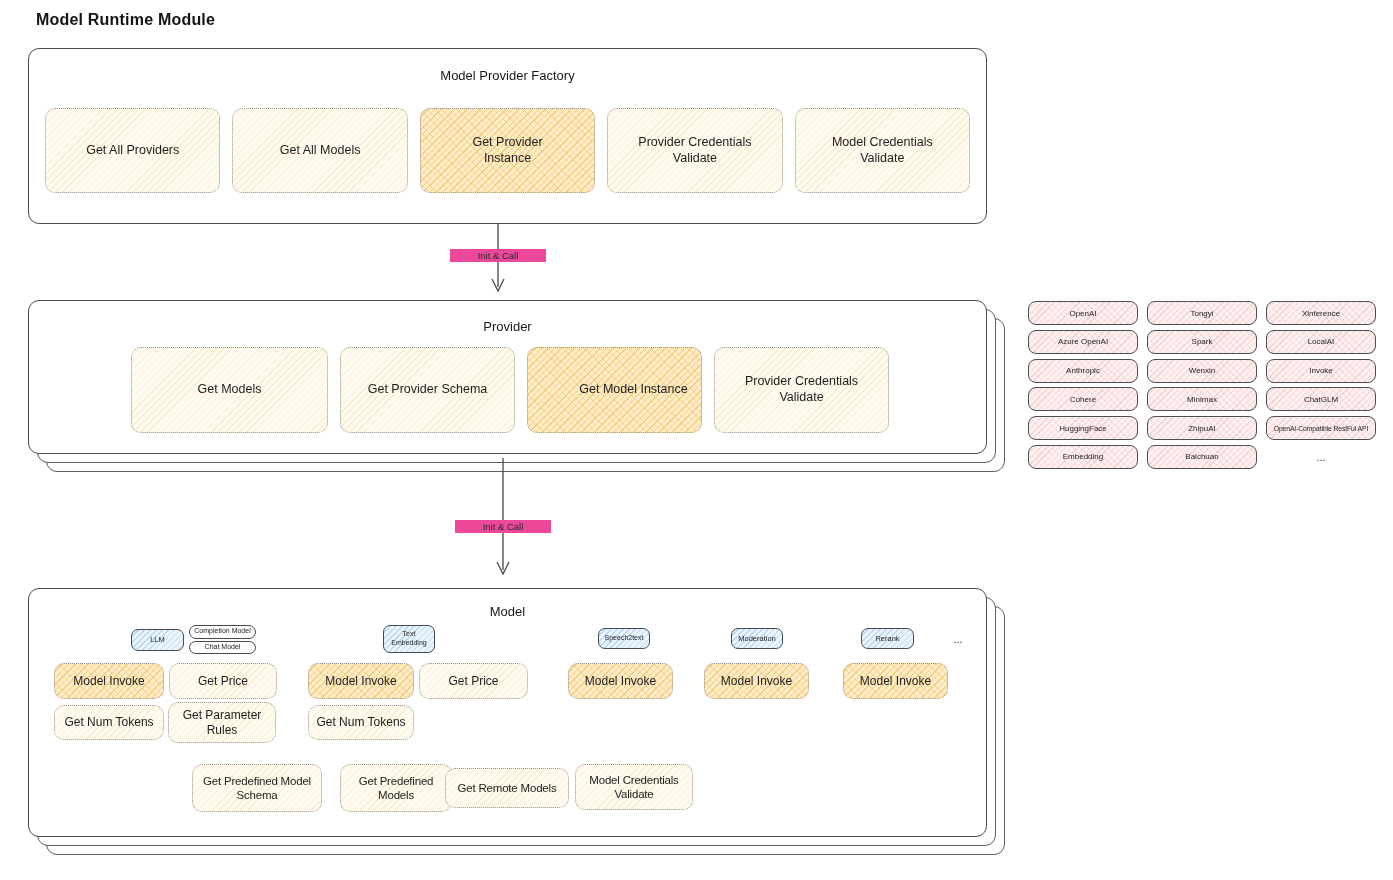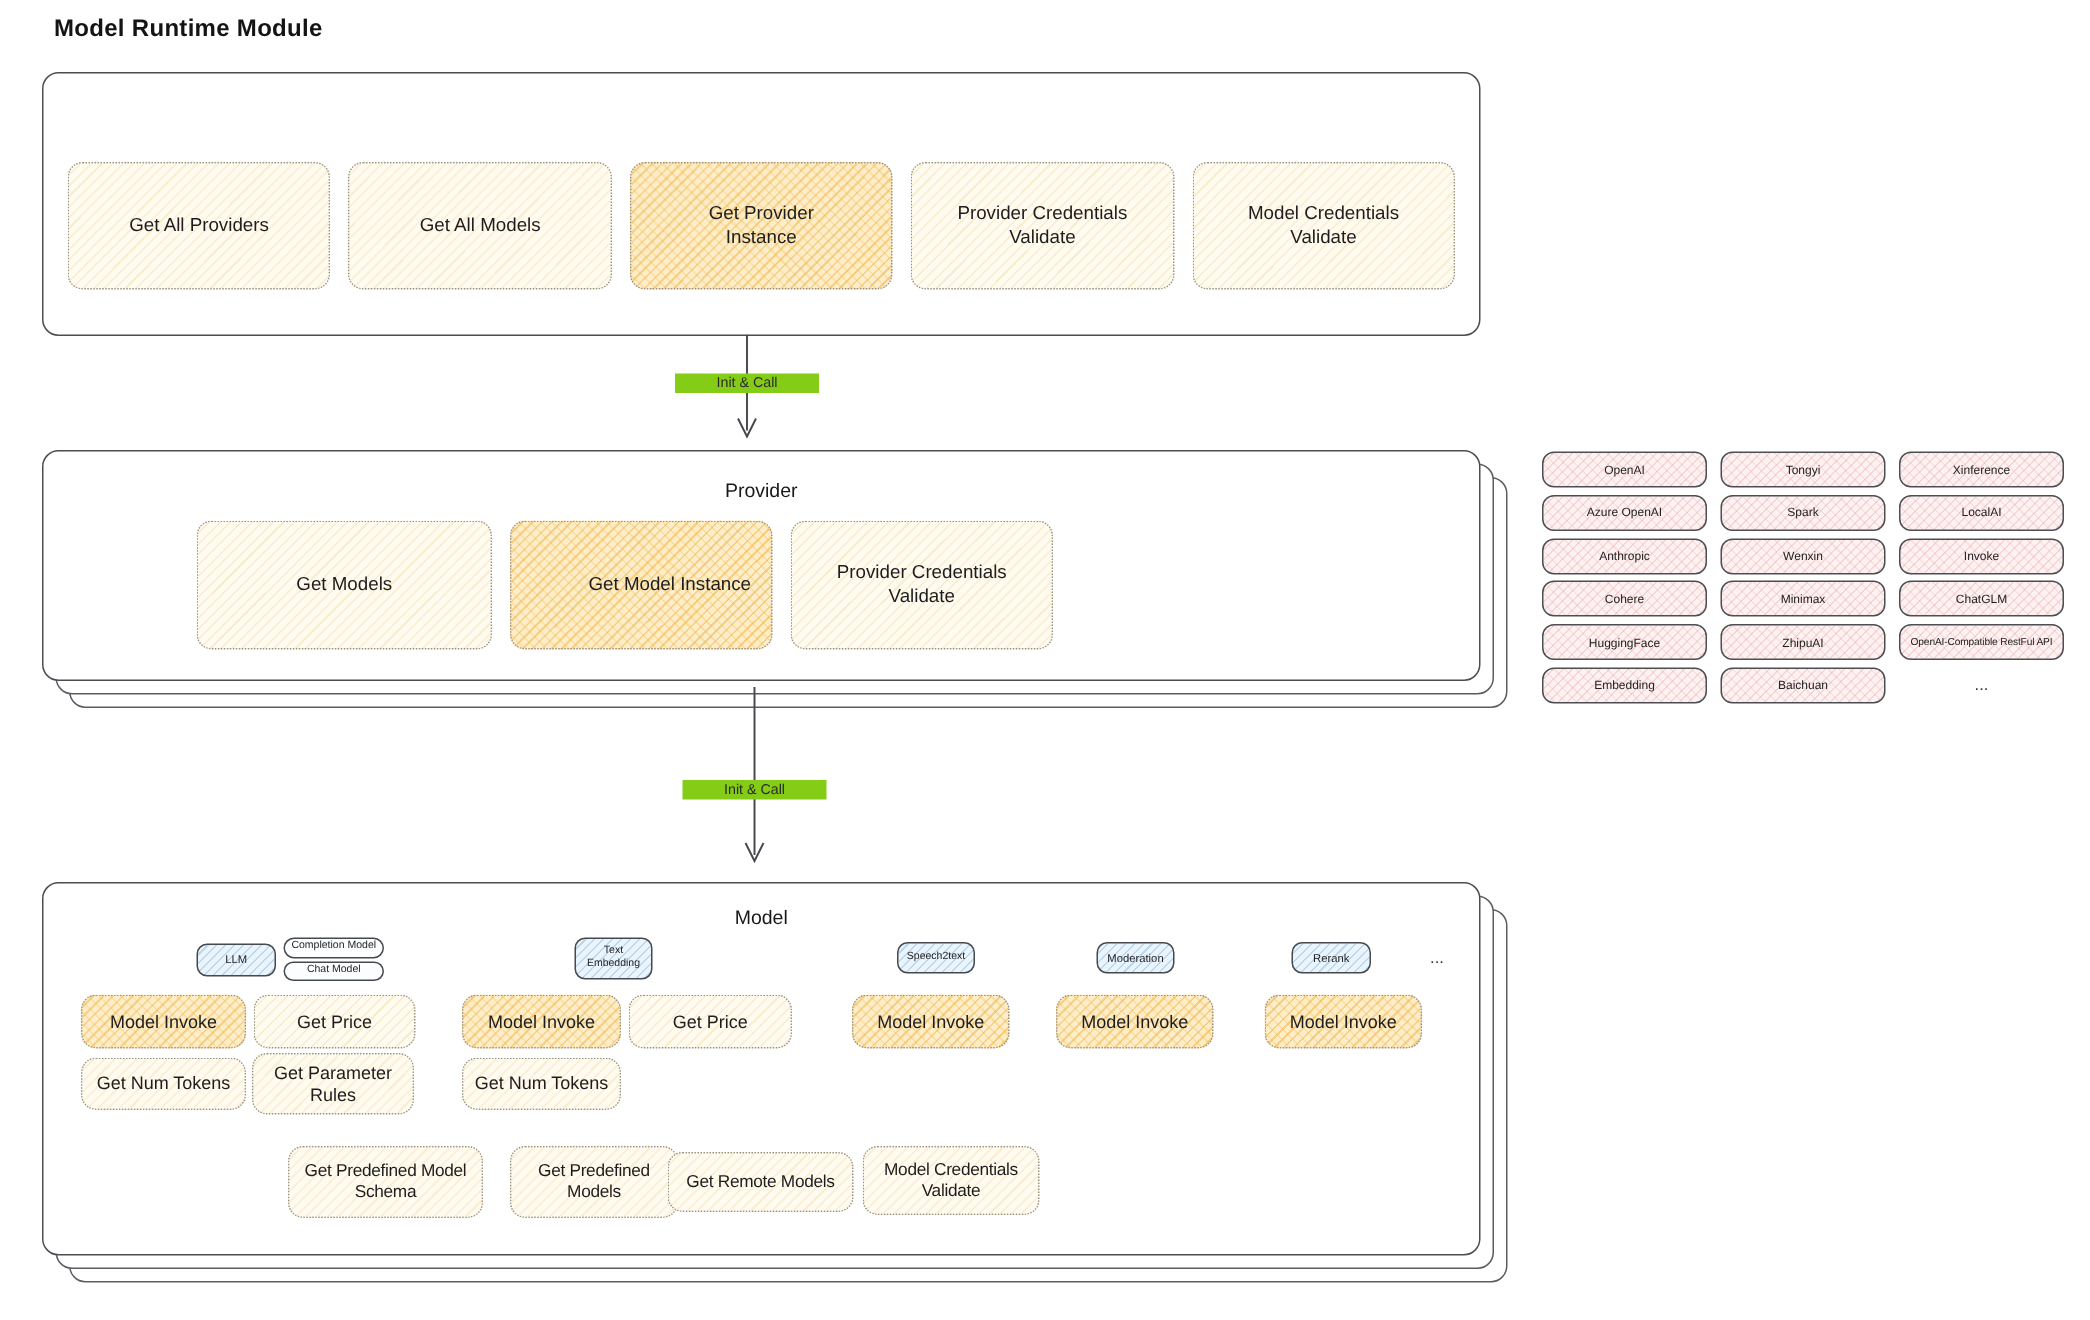--- a/index.html
+++ b/index.html
@@ -29,29 +29,30 @@
                         repeating-linear-gradient(45deg,rgba(226,148,148,.18) 0,rgba(226,148,148,.18) 1px,transparent 1px,transparent 5px);}
   .pill.tight{font-size:6.8px;letter-spacing:-.1px;}
   .more-cell{display:flex;align-items:center;justify-content:center;font-size:11px;color:#333;}
   .btag,.wtag{display:flex;align-items:center;justify-content:center;text-align:center;
        border-radius:7px;box-sizing:border-box;color:#1d1e20;}
   .btag{background-color:#eaf4fc;
        background-image:repeating-linear-gradient(135deg,rgba(118,168,214,.38) 0,rgba(118,168,214,.38) 1px,transparent 1px,transparent 4.2px);
        border:1.2px solid #46494d;font-size:7.5px;}
   .wtag{background:#fcfdfe;border:1.2px solid #46494d;font-size:7px;}
   .stackL{position:absolute;background:#ffffff;border:1.4px solid #5a5d62;border-radius:11px;}
-  .arrow-label{position:absolute;text-align:center;font-size:9.5px;color:#2a2a2a;background:#84cc16;padding:1px 0;}
+  .arrow-label{position:absolute;text-align:center;font-size:9.5px;color:#2a2a2a;background:#ec4899;padding:1px 0;}
   svg{display:block;}
 </style>
 </head>
 <body>
 
 <div class="abs page-title" style="left:36px;top:11px;">Model Runtime Module</div>
 
 <div class="sec" style="left:28px;top:48px;width:957px;height:174px;">
+  <div class="sec-title" style="top:19px;">Model Provider Factory</div>
   <div class="abs" style="left:16px;right:16px;top:59px;height:85px;display:flex;gap:12px;">
     <div class="ybox" style="flex:1;">
       <span class="lbl">Get All Providers</span>
     </div>
     <div class="ybox" style="flex:1;">
       <span class="lbl">Get All Models</span>
     </div>
     <div class="obox" style="flex:1;">
       <span class="lbl">Get Provider
 Instance</span>
@@ -73,20 +74,23 @@
 </svg>
 <div class="arrow-label" style="left:450px;top:249px;width:96px;">Init &amp; Call</div>
 
 <div class="stackL" style="left:46px;top:318px;width:957px;height:152px;"></div>
 <div class="stackL" style="left:37px;top:309px;width:957px;height:152px;"></div>
 <div class="sec" style="left:28px;top:300px;width:957px;height:152px;">
   <div class="sec-title" style="top:18px;">Provider</div>
   <div class="abs" style="left:102px;top:46px;height:86px;display:flex;gap:12px;">
     <div class="ybox" style="width:197px;">
       <span class="lbl">Get Models</span>
+    </div>
+    <div class="ybox" style="width:175px;">
+      <span class="lbl">Get Provider Schema</span>
     </div>
     <div class="obox" style="width:175px;padding-left:38px;">
       <span class="lbl">Get Model Instance</span>
     </div>
     <div class="ybox" style="width:175px;">
       <span class="lbl">Provider Credentials
 Validate</span>
     </div>
   </div>
 </div>

